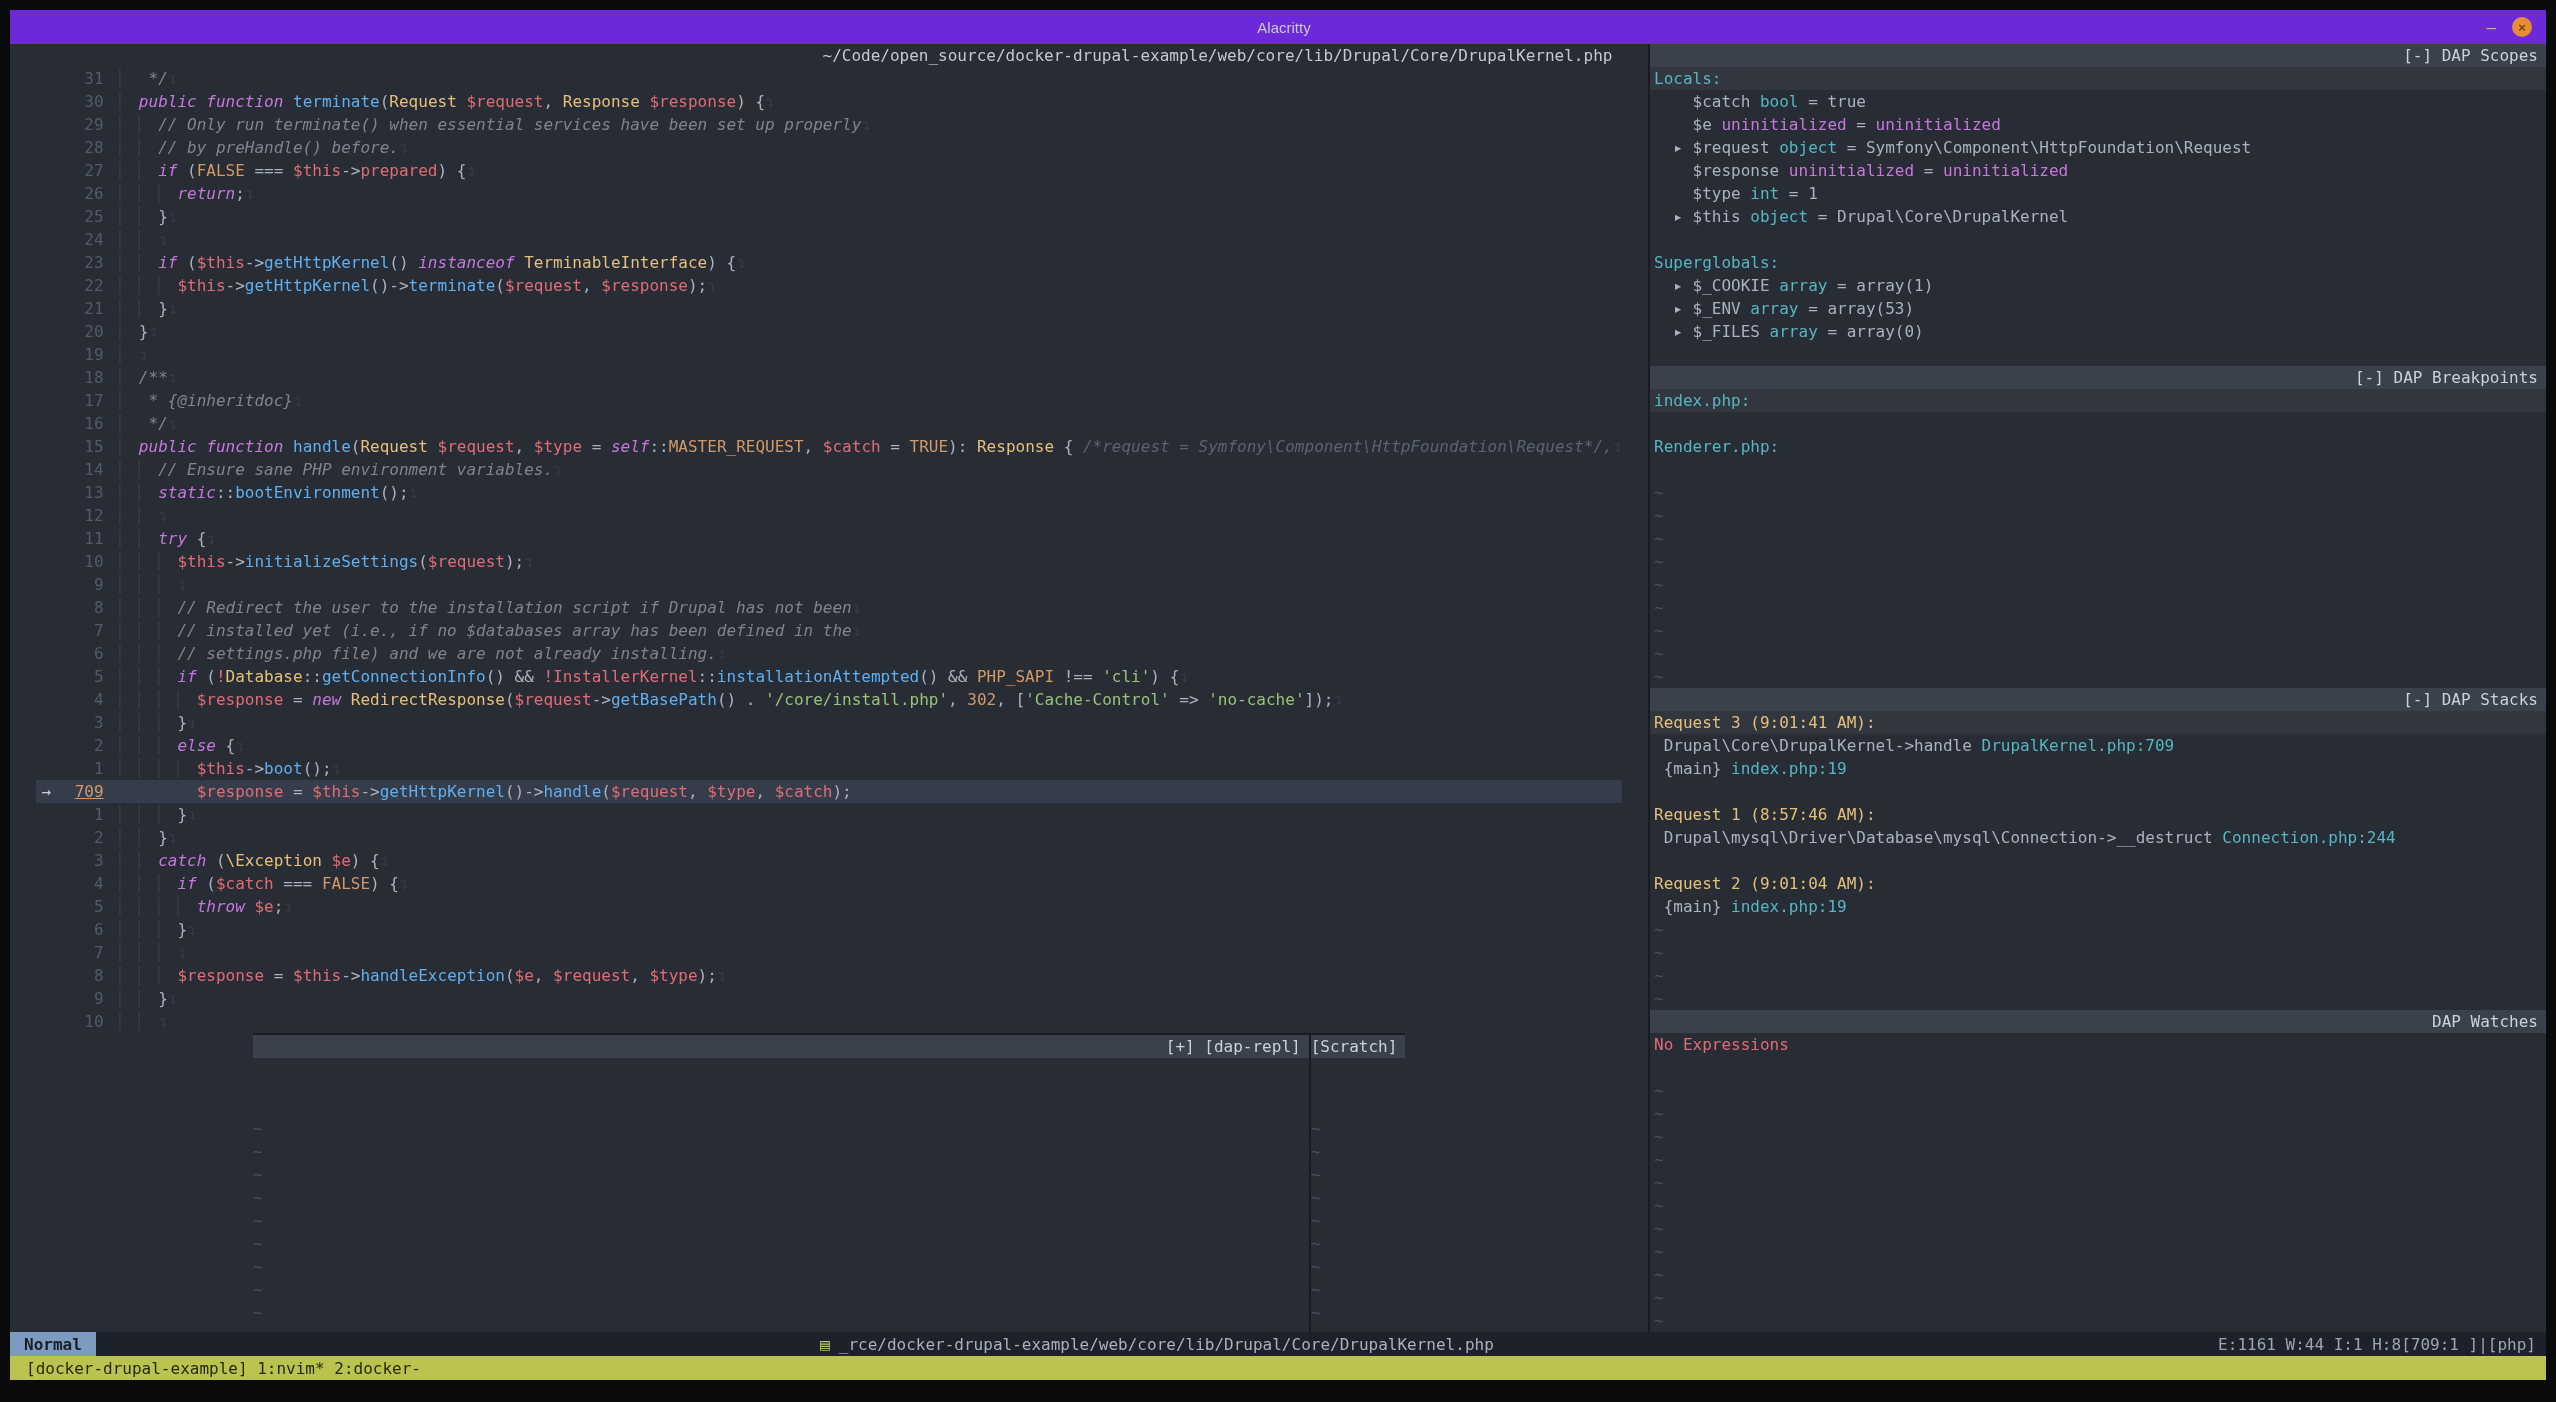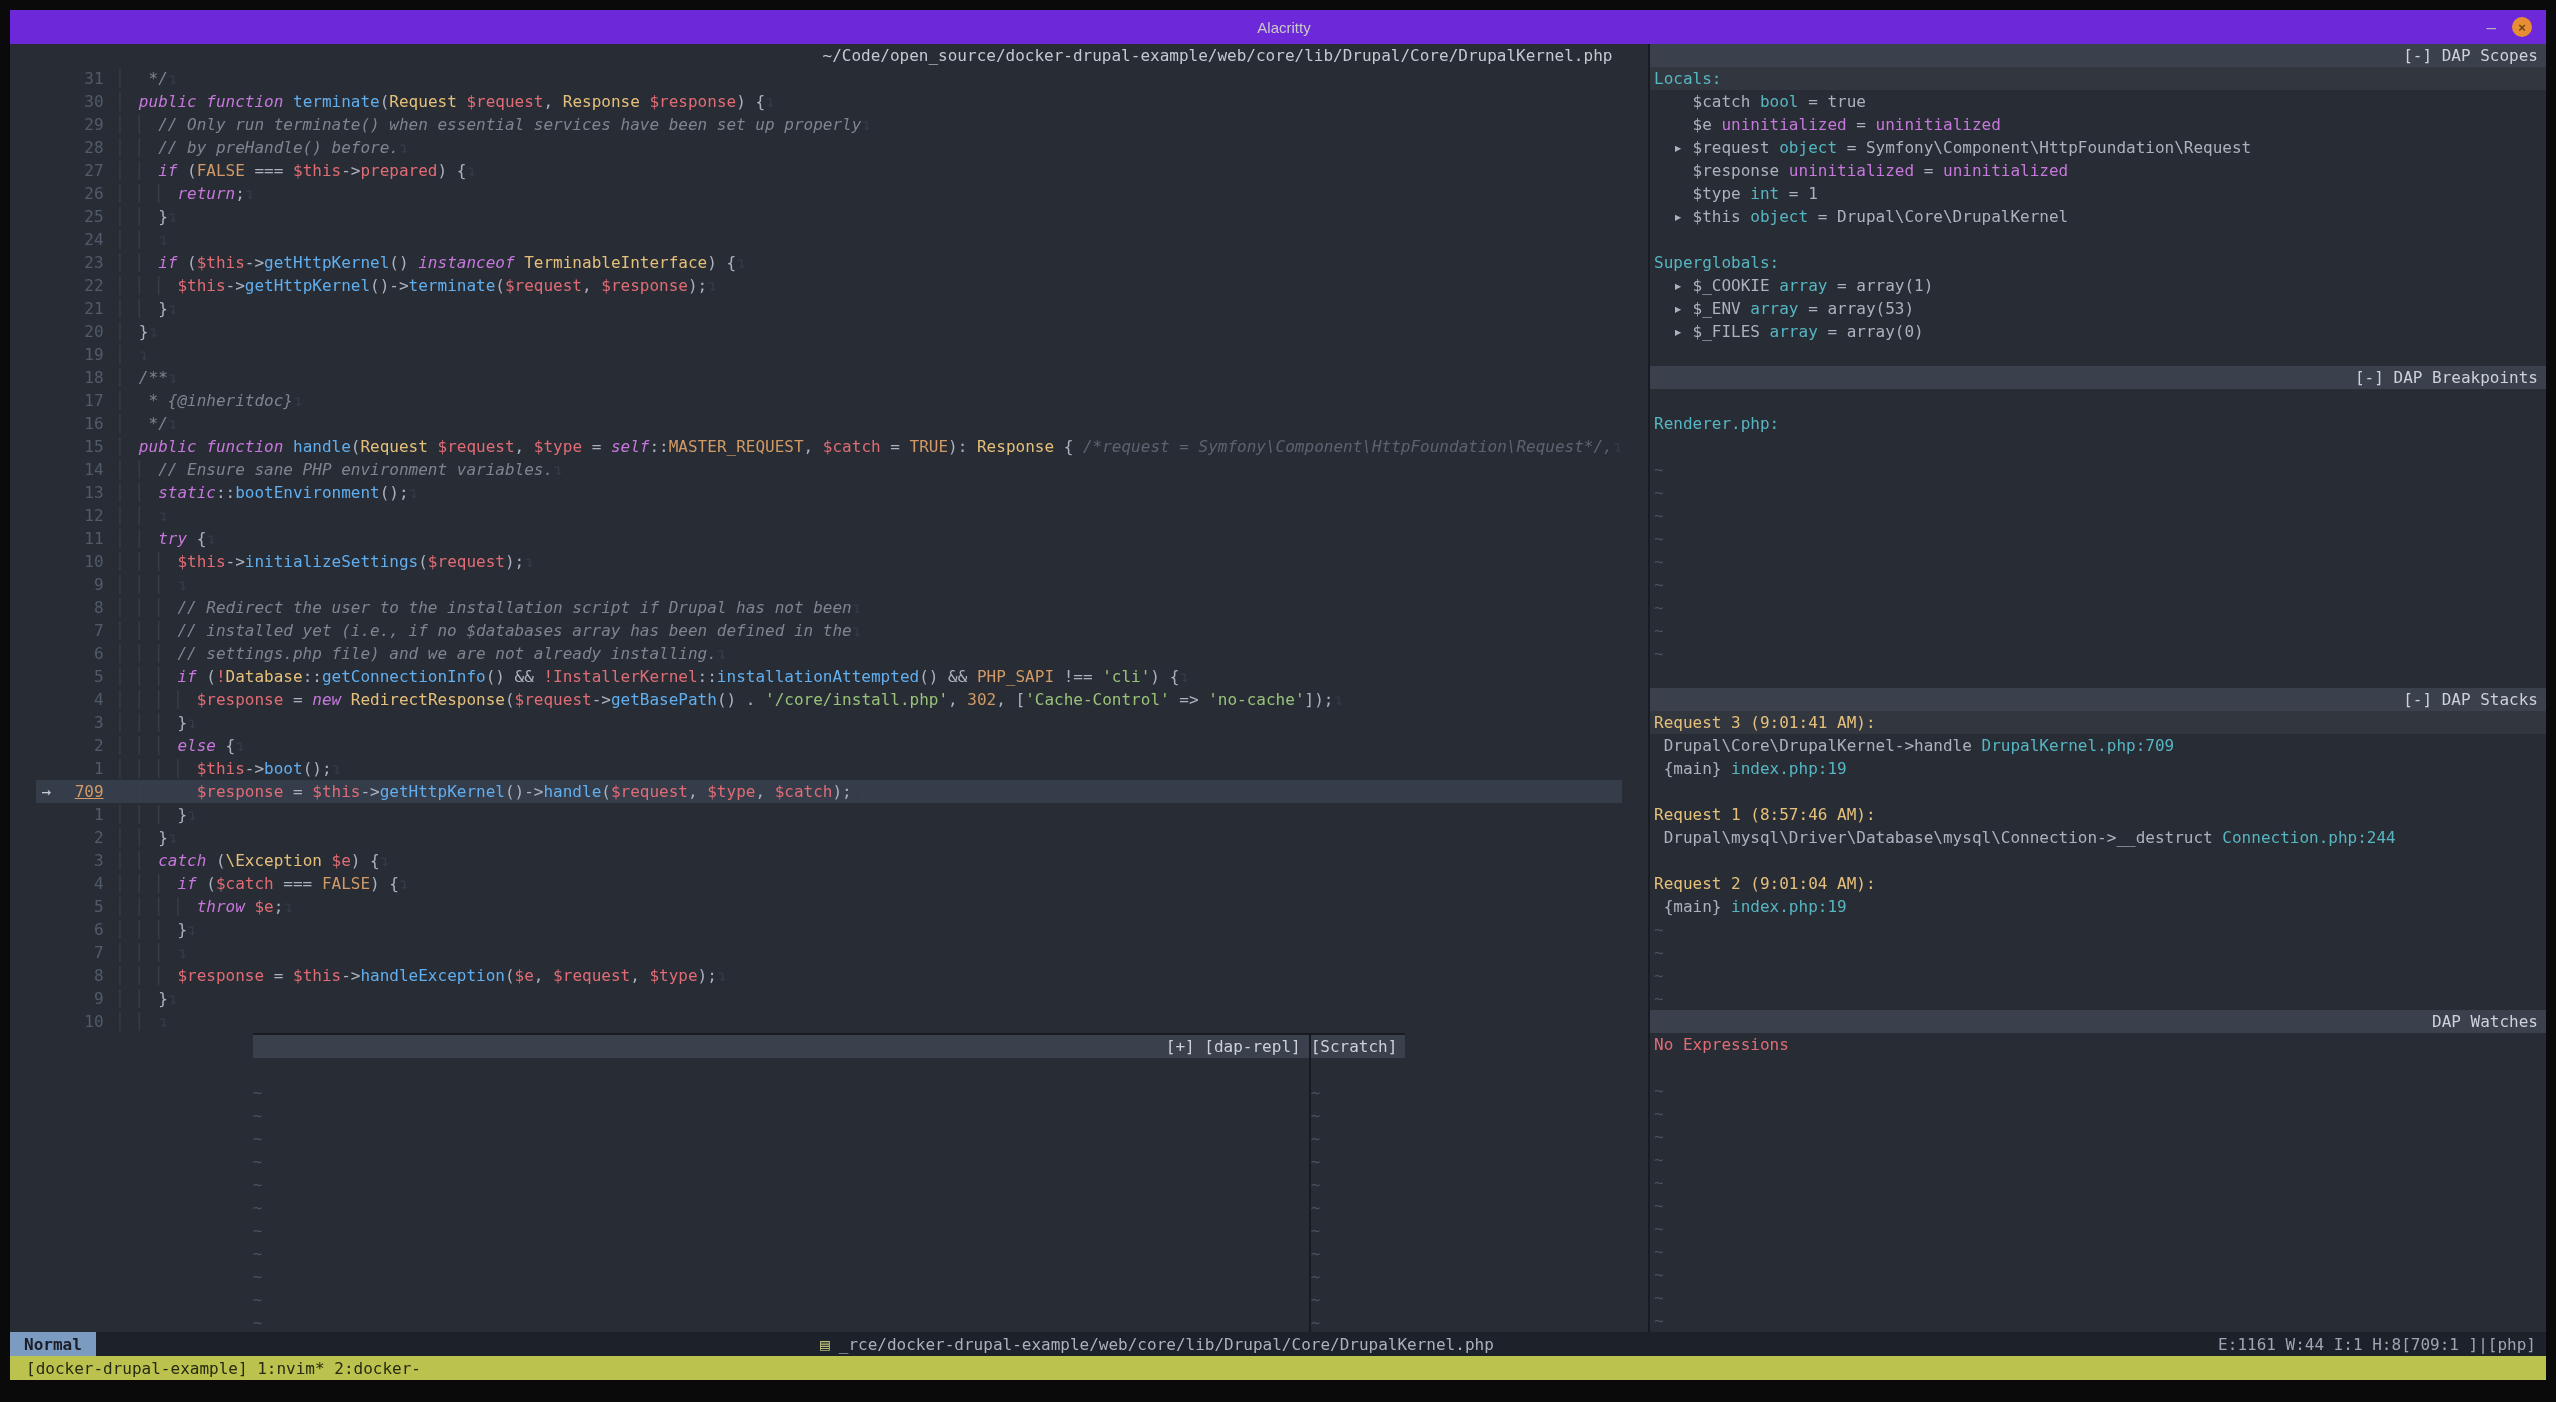--- a/index.html
+++ b/index.html
@@ -10,21 +10,21 @@
   .controls{position:absolute;right:14px;display:flex;align-items:center;gap:16px;}
   .min-btn{color:#bbbbbb;font-size:17px;line-height:1;}
   .close-btn{width:20px;height:20px;border-radius:50%;background:#e78e35;color:#6b4210;display:flex;align-items:center;justify-content:center;font-size:13px;font-weight:bold;}
   .term{flex:1;display:flex;flex-direction:column;font-size:16px;line-height:23px;color:#abb2bf;min-height:0;}
   .main{flex:1;display:flex;min-height:0;}
   .left-col{width:1640px;flex:none;display:flex;flex-direction:column;border-right:2px solid #181b21;min-height:0;align-items:center;}
   .editor{height:989px;flex:none;display:flex;flex-direction:column;overflow:hidden;}
   .winbar{height:23px;flex:none;text-align:right;padding-right:10px;color:#c3c9d2;white-space:pre;overflow:hidden;}
   .code{flex:1;overflow:hidden;}
   .bottom{flex:1;border-top:2px solid #181b21;display:flex;min-height:0;}
-  .bwin{display:flex;flex-direction:column;min-height:0;}
+  .bwin{display:flex;flex-direction:column;min-height:0;gap:36px;}
   .repl-win{width:1058px;flex:none;border-right:2px solid #181b21;}
   .scratch-win{flex:1;}
   .panel-header{height:23px;flex:none;background:#3a404c;color:#ccd1da;text-align:right;padding-right:8px;white-space:pre;overflow:hidden;}
   .panel-content{flex:1;overflow:hidden;}
   .sidebar{flex:1;display:flex;flex-direction:column;min-width:0;}
   .spanel{height:322px;flex:none;display:flex;flex-direction:column;overflow:hidden;}
   .row{height:23px;white-space:pre;display:flex;overflow:hidden;}
   .row.hl{background:#31363f;}
   .row.cur{background:#353c4a;}
   .gutter{width:84px;flex:none;position:relative;color:#525b6b;}
@@ -161,20 +161,21 @@
               <div class="row"><span class="text side-text"><span class="cy">Superglobals:</span></span></div>
               <div class="row"><span class="text side-text"><span class="w">  ▸ $_COOKIE </span><span class="cy">array</span><span class="w"> = array(1)</span></span></div>
               <div class="row"><span class="text side-text"><span class="w">  ▸ $_ENV </span><span class="cy">array</span><span class="w"> = array(53)</span></span></div>
               <div class="row"><span class="text side-text"><span class="w">  ▸ $_FILES </span><span class="cy">array</span><span class="w"> = array(0)</span></span></div>
               <div class="row"><span class="text side-text"></span></div>
             </div>
         </div>
         <div class="spanel">
           <div class="panel-header">[-] DAP Breakpoints</div>
           <div class="panel-content" id="breakpoints-lines">
+              <div class="row hl"><span class="text side-text"><span class="cy">index.php:</span></span></div>
               <div class="row"><span class="text side-text"></span></div>
               <div class="row"><span class="text side-text"><span class="cy">Renderer.php:</span></span></div>
               <div class="row"><span class="text side-text"></span></div>
               <div class="row"><span class="text side-text"><span class="tl">~</span></span></div>
               <div class="row"><span class="text side-text"><span class="tl">~</span></span></div>
               <div class="row"><span class="text side-text"><span class="tl">~</span></span></div>
               <div class="row"><span class="text side-text"><span class="tl">~</span></span></div>
               <div class="row"><span class="text side-text"><span class="tl">~</span></span></div>
               <div class="row"><span class="text side-text"><span class="tl">~</span></span></div>
               <div class="row"><span class="text side-text"><span class="tl">~</span></span></div>

